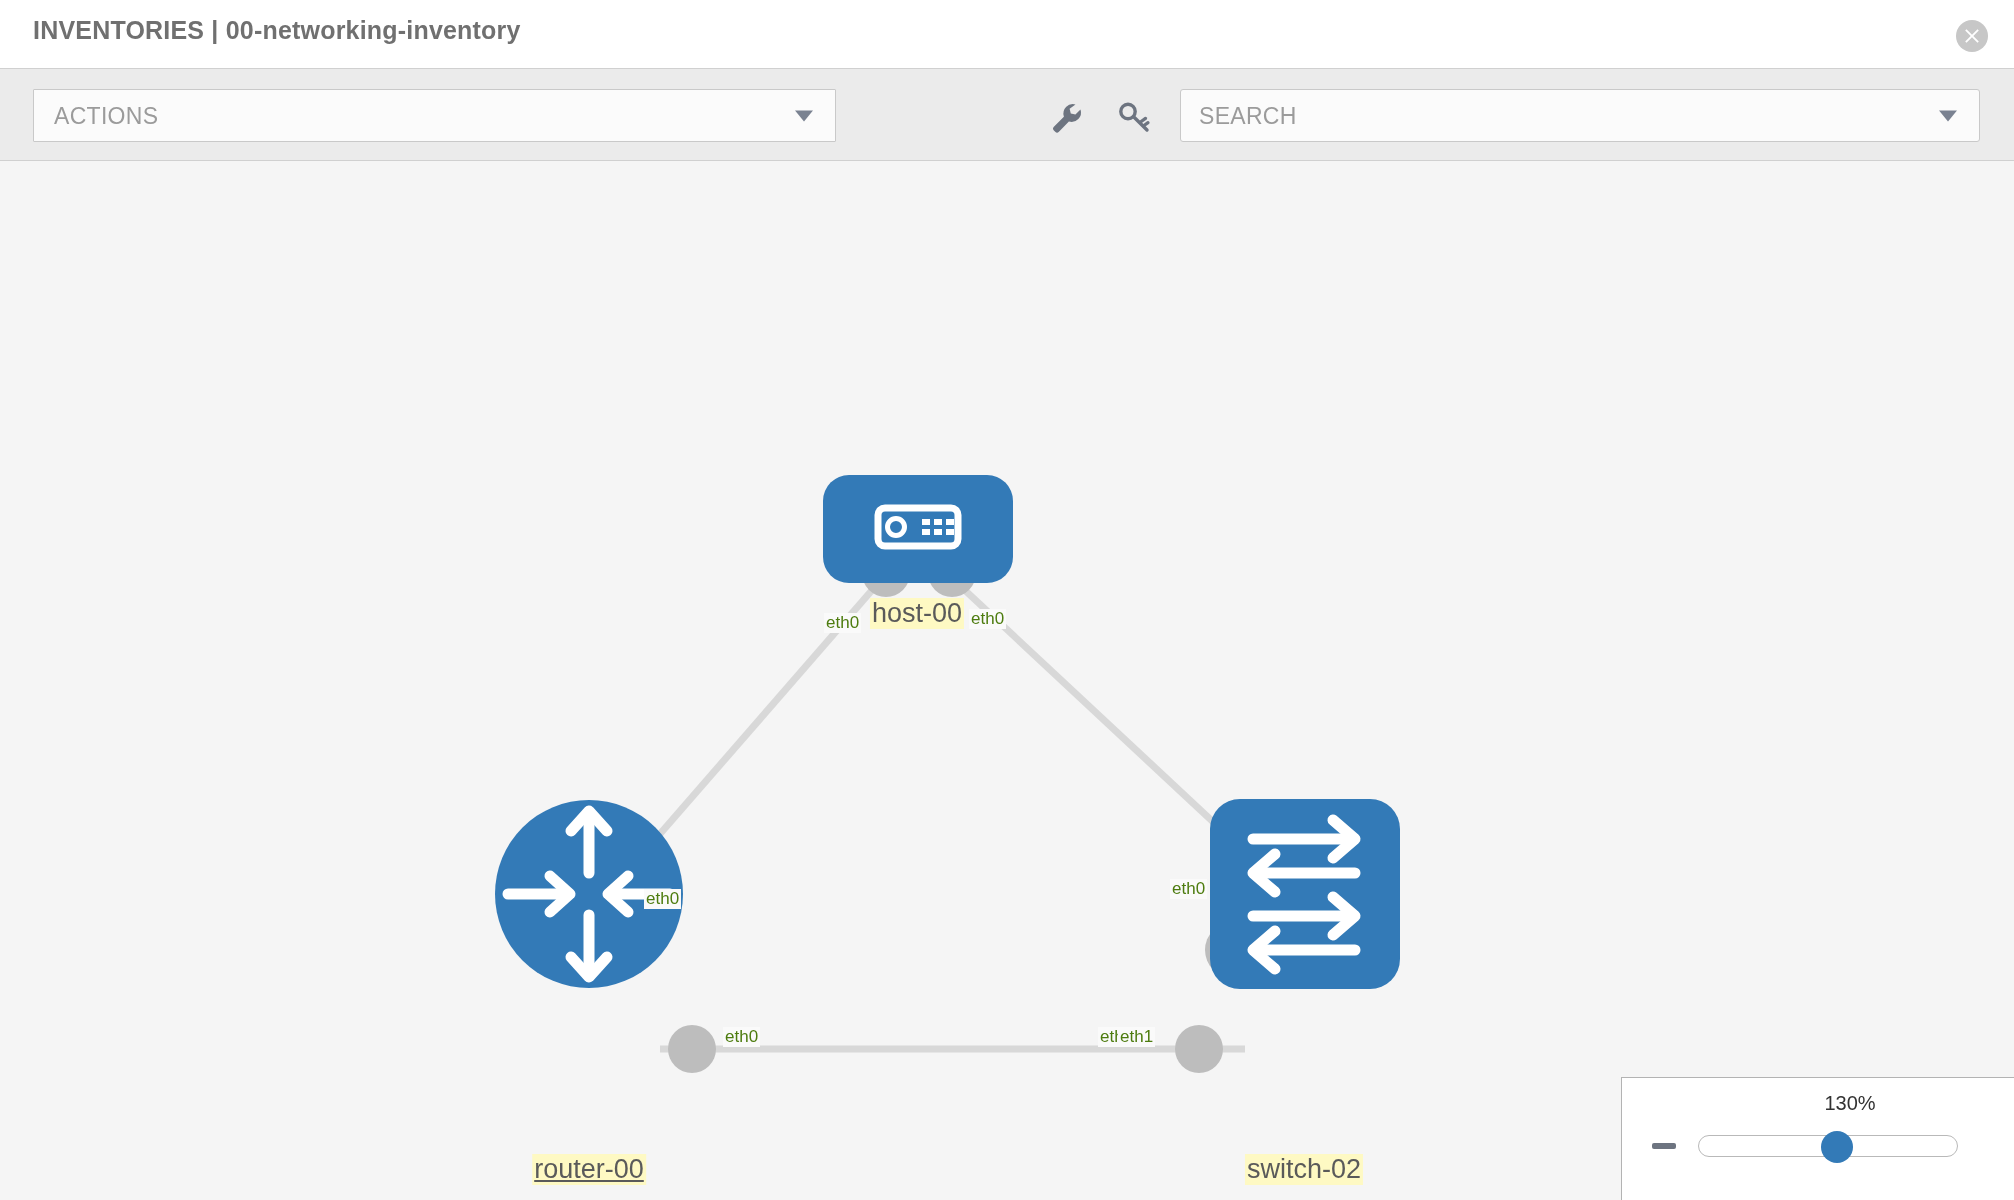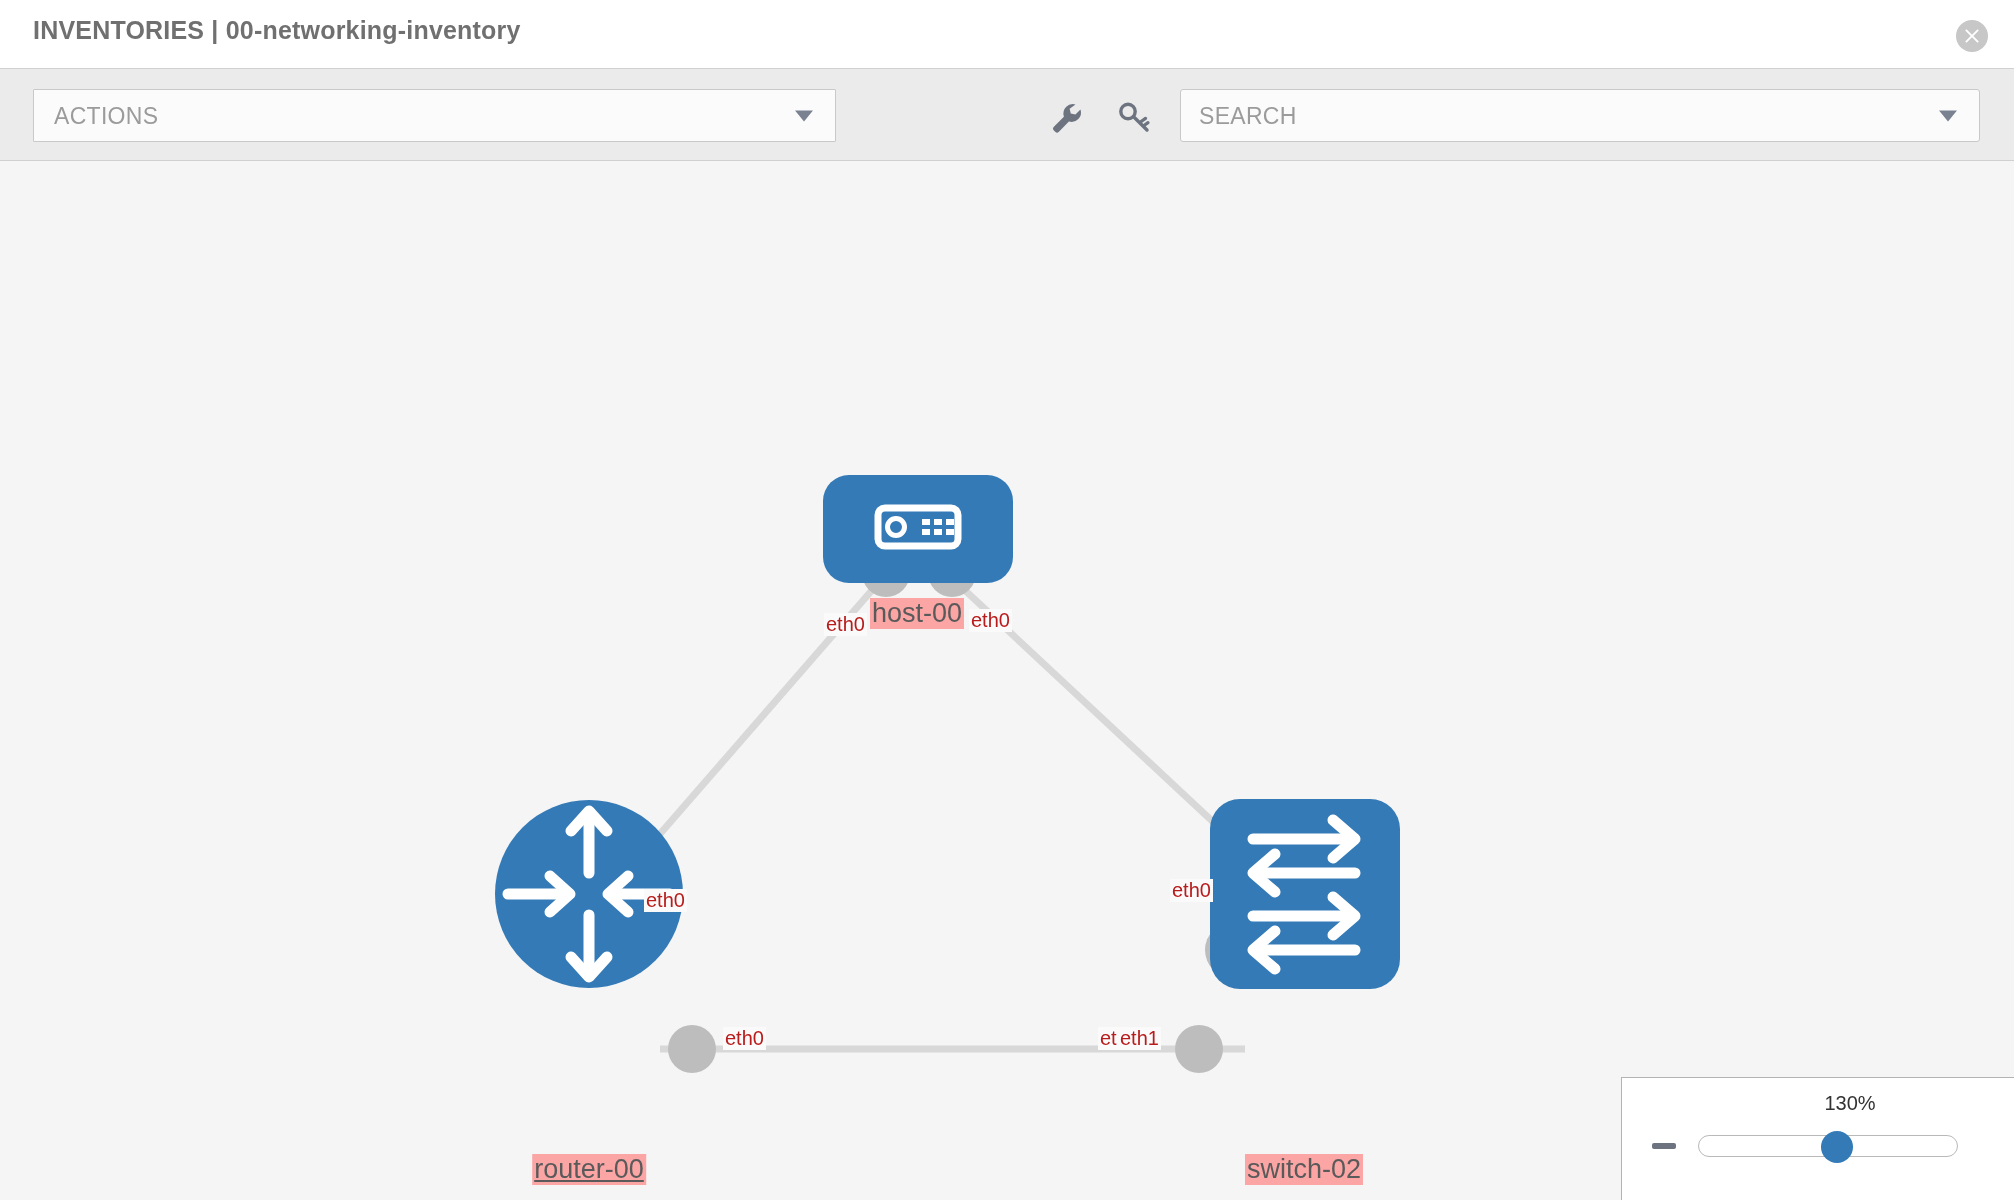--- a/index.html
+++ b/index.html
@@ -95,29 +95,29 @@
     background: #f5f5f5;
     overflow: hidden;
   }
   .canvas svg { position: absolute; left: 0; top: 0; }
 
   
   .node-label {
     position: absolute;
     font-size: 27px;
     color: #5a5a5a;
-    background: #fca5a5;
+    background: #fef9c3;
     white-space: nowrap;
     transform: translateX(-50%);
     padding: 0 2px;
   }
   .iface-label {
     position: absolute;
-    font-size: 20px;
-    color: #b91c1c;
+    font-size: 17px;
+    color: #4d7c0f;
     background: #fafafa;
     white-space: nowrap;
     padding: 0 2px;
   }
 
   
   .zoom-panel {
     position: absolute; left: 1621px; top: 1077px;
     width: 457px; height: 123px;
     background: #ffffff;

